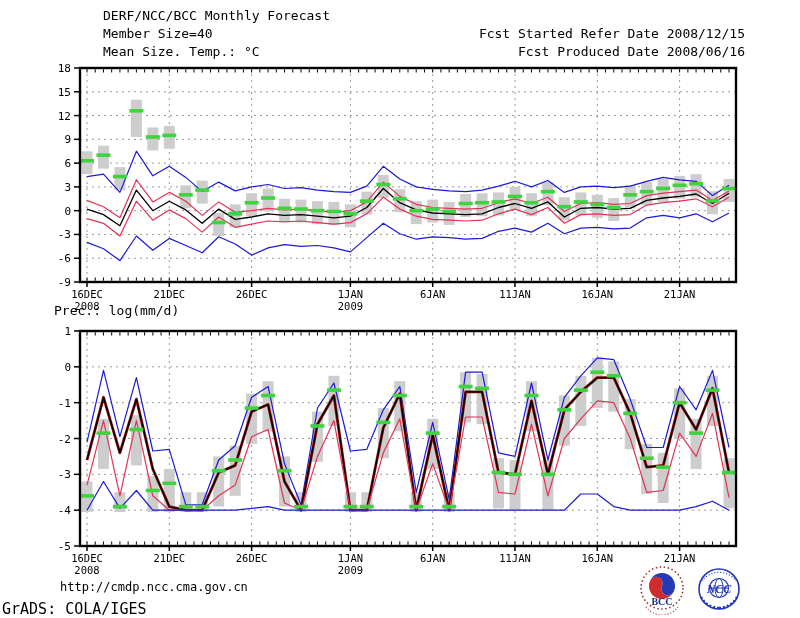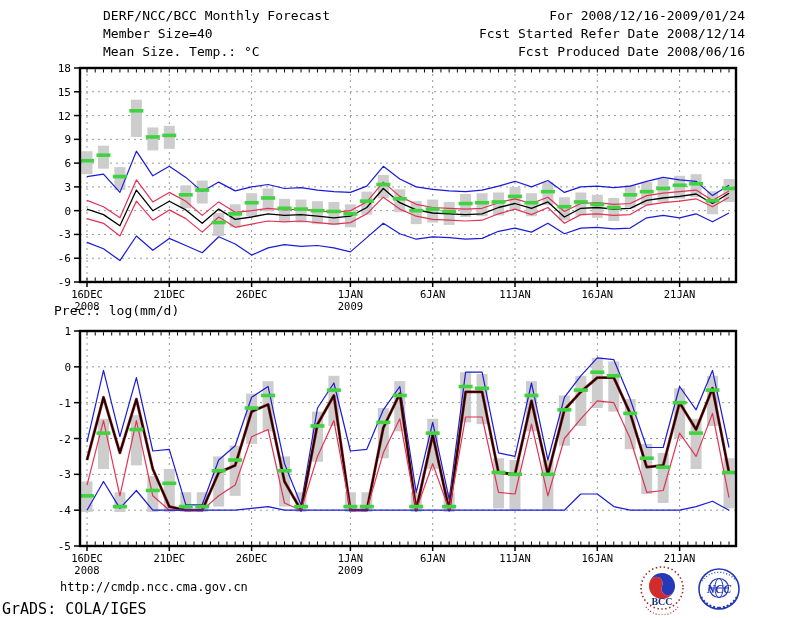--- a/index.html
+++ b/index.html
@@ -607,22 +607,21 @@
       <text x="71" y="478.33333333333337" text-anchor="end" font-size="11" font-family="DejaVu Sans Mono, monospace" fill="#000000">-3</text>
       <line x1="74" y1="510.16666666666663" x2="80" y2="510.16666666666663" stroke="#000000" stroke-width="1.5"></line>
       <text x="71" y="514.1666666666666" text-anchor="end" font-size="11" font-family="DejaVu Sans Mono, monospace" fill="#000000">-4</text>
       <line x1="74" y1="546" x2="80" y2="546" stroke="#000000" stroke-width="1.5"></line>
       <text x="71" y="550" text-anchor="end" font-size="11" font-family="DejaVu Sans Mono, monospace" fill="#000000">-5</text>
     </svg>
 
   <div class="hdr left" style="top:8px">DERF/NCC/BCC Monthly Forecast</div>
   <div class="hdr left" style="top:26px">Member Size=40</div>
   <div class="hdr left" style="top:44px">Mean Size. Temp.: °C</div>
-  <div class="hdr right" style="top:8px">For 2008/12/16-2009/01/24</div>
-  <div class="hdr right" style="top:26px">Fcst Started Refer Date 2008/12/14</div>
+  <div class="hdr right" style="top:26px">Fcst Started Refer Date 2008/12/15</div>
   <div class="hdr right" style="top:44px">Fcst Produced Date 2008/06/16</div>
 
   <div class="chart-title" style="top:303px">Prec.: log(mm/d)</div>
 
   <div class="footer-url">http://cmdp.ncc.cma.gov.cn</div>
   <div class="credit">GrADS: COLA/IGES</div>
 
   <svg class="logo" style="left:636px; top:565px" width="52" height="50" viewBox="0 0 52 50">
     <circle cx="26" cy="23" r="21" fill="none" stroke="#99302a" stroke-width="1.6" stroke-dasharray="1.5,2.5"></circle>
     <g transform="rotate(115 26 21)">

